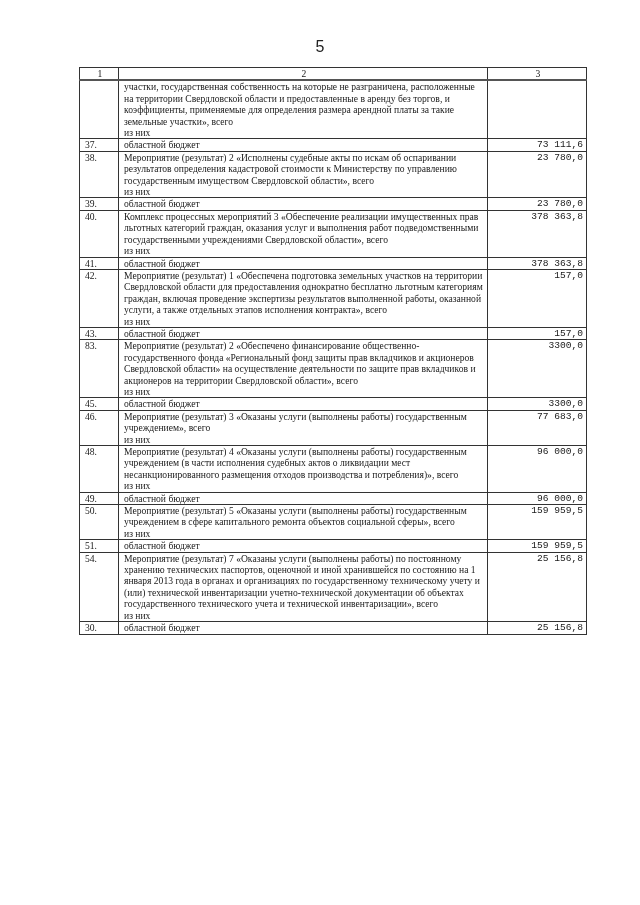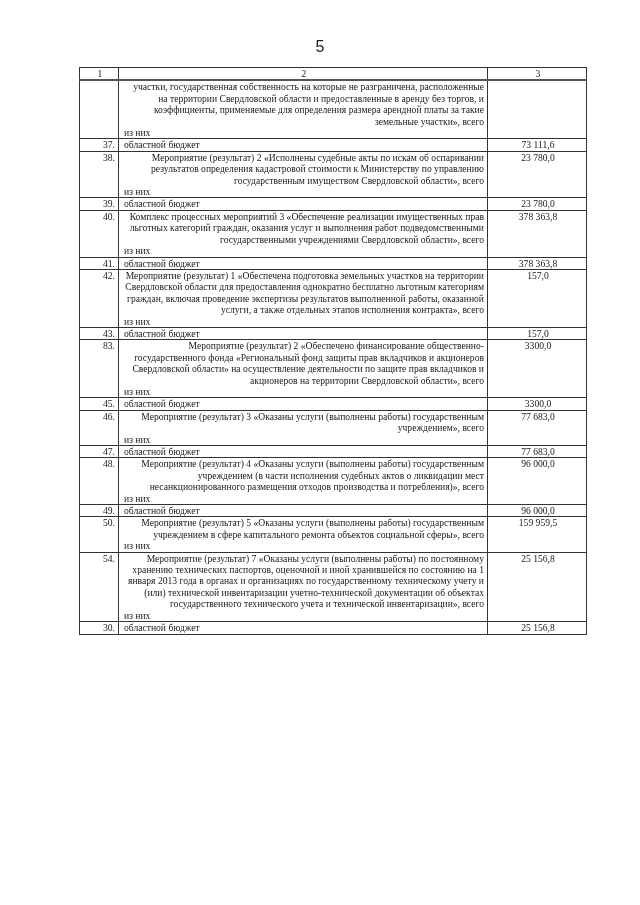--- a/index.html
+++ b/index.html
@@ -6,24 +6,24 @@
   body { width: 640px; height: 905px; position: relative; overflow: hidden;
          font-family: "Liberation Serif", "DejaVu Serif", serif; color: #1a1a1a; }
   .page-number { position: absolute; top: 38px; left: 0; width: 640px; text-align: center;
                  font-family: "Liberation Sans", "DejaVu Sans", sans-serif; font-size: 16px; color: #222; }
   table.doc { position: absolute; top: 67px; left: 79px; width: 507px; border-collapse: collapse;
               table-layout: fixed; font-size: 9.6px; line-height: 11.4px; }
   table.doc td { border: 1px solid #333; vertical-align: top; padding: 0 3px 0 5px; }
   col.c1 { width: 39px; }
   col.c2 { width: 369px; }
   col.c3 { width: 99px; }
-  td.num { text-align: right; padding-left: 8px; }
-  td.val { text-align: center; padding-right: 9px; }
+  td.num { text-align: left; padding-left: 8px; }
+  td.val { text-align: right; padding-right: 9px; font-family: Liberation Mono, monospace; }
   tr.head td { text-align: center; height: 11px; border-bottom: 2px solid #555; }
-  .desc-line { display: block; white-space: pre-wrap; text-align: right; }
+  .desc-line { display: block; white-space: pre-wrap; }
   .sub { display: block; }
 </style>
 </head>
 <body>
 
 <div class="page-number">5</div>
 
 <table class="doc">
   <colgroup>
       <col class="c1">
@@ -103,25 +103,20 @@
     </tr>
     <tr>
       <td class="num">46.</td>
       <td>
           <span class="desc-line">Мероприятие (результат) 3 «Оказаны услуги (выполнены работы) государственным учреждением», всего</span>
           <span class="sub">из них</span>
         </td>
       <td class="val">77 683,0</td>
     </tr>
     <tr>
-      <td class="num">47.</td>
-      <td>областной бюджет</td>
-      <td class="val">77 683,0</td>
-    </tr>
-    <tr>
       <td class="num">48.</td>
       <td>
           <span class="desc-line">Мероприятие (результат) 4 «Оказаны услуги (выполнены работы) государственным учреждением (в части исполнения судебных актов о ликвидации мест несанкционированного размещения отходов производства и потребления)», всего</span>
           <span class="sub">из них</span>
         </td>
       <td class="val">96 000,0</td>
     </tr>
     <tr>
       <td class="num">49.</td>
       <td>областной бюджет</td>
@@ -129,20 +124,25 @@
     </tr>
     <tr>
       <td class="num">50.</td>
       <td>
           <span class="desc-line">Мероприятие (результат) 5 «Оказаны услуги (выполнены работы) государственным учреждением в сфере капитального ремонта объектов социальной сферы», всего</span>
           <span class="sub">из них</span>
         </td>
       <td class="val">159 959,5</td>
     </tr>
     <tr>
+      <td class="num">51.</td>
+      <td>областной бюджет</td>
+      <td class="val">159 959,5</td>
+    </tr>
+    <tr>
       <td class="num">54.</td>
       <td>
           <span class="desc-line">Мероприятие (результат) 7 «Оказаны услуги (выполнены работы) по постоянному хранению технических паспортов, оценочной и иной хранившейся по состоянию на 1 января 2013 года в органах и организациях по государственному техническому учету и (или) технической инвентаризации учетно-технической документации об объектах государственного технического учета и технической инвентаризации», всего</span>
           <span class="sub">из них</span>
         </td>
       <td class="val">25 156,8</td>
     </tr>
     <tr>
       <td class="num">30.</td>
       <td>областной бюджет</td>

